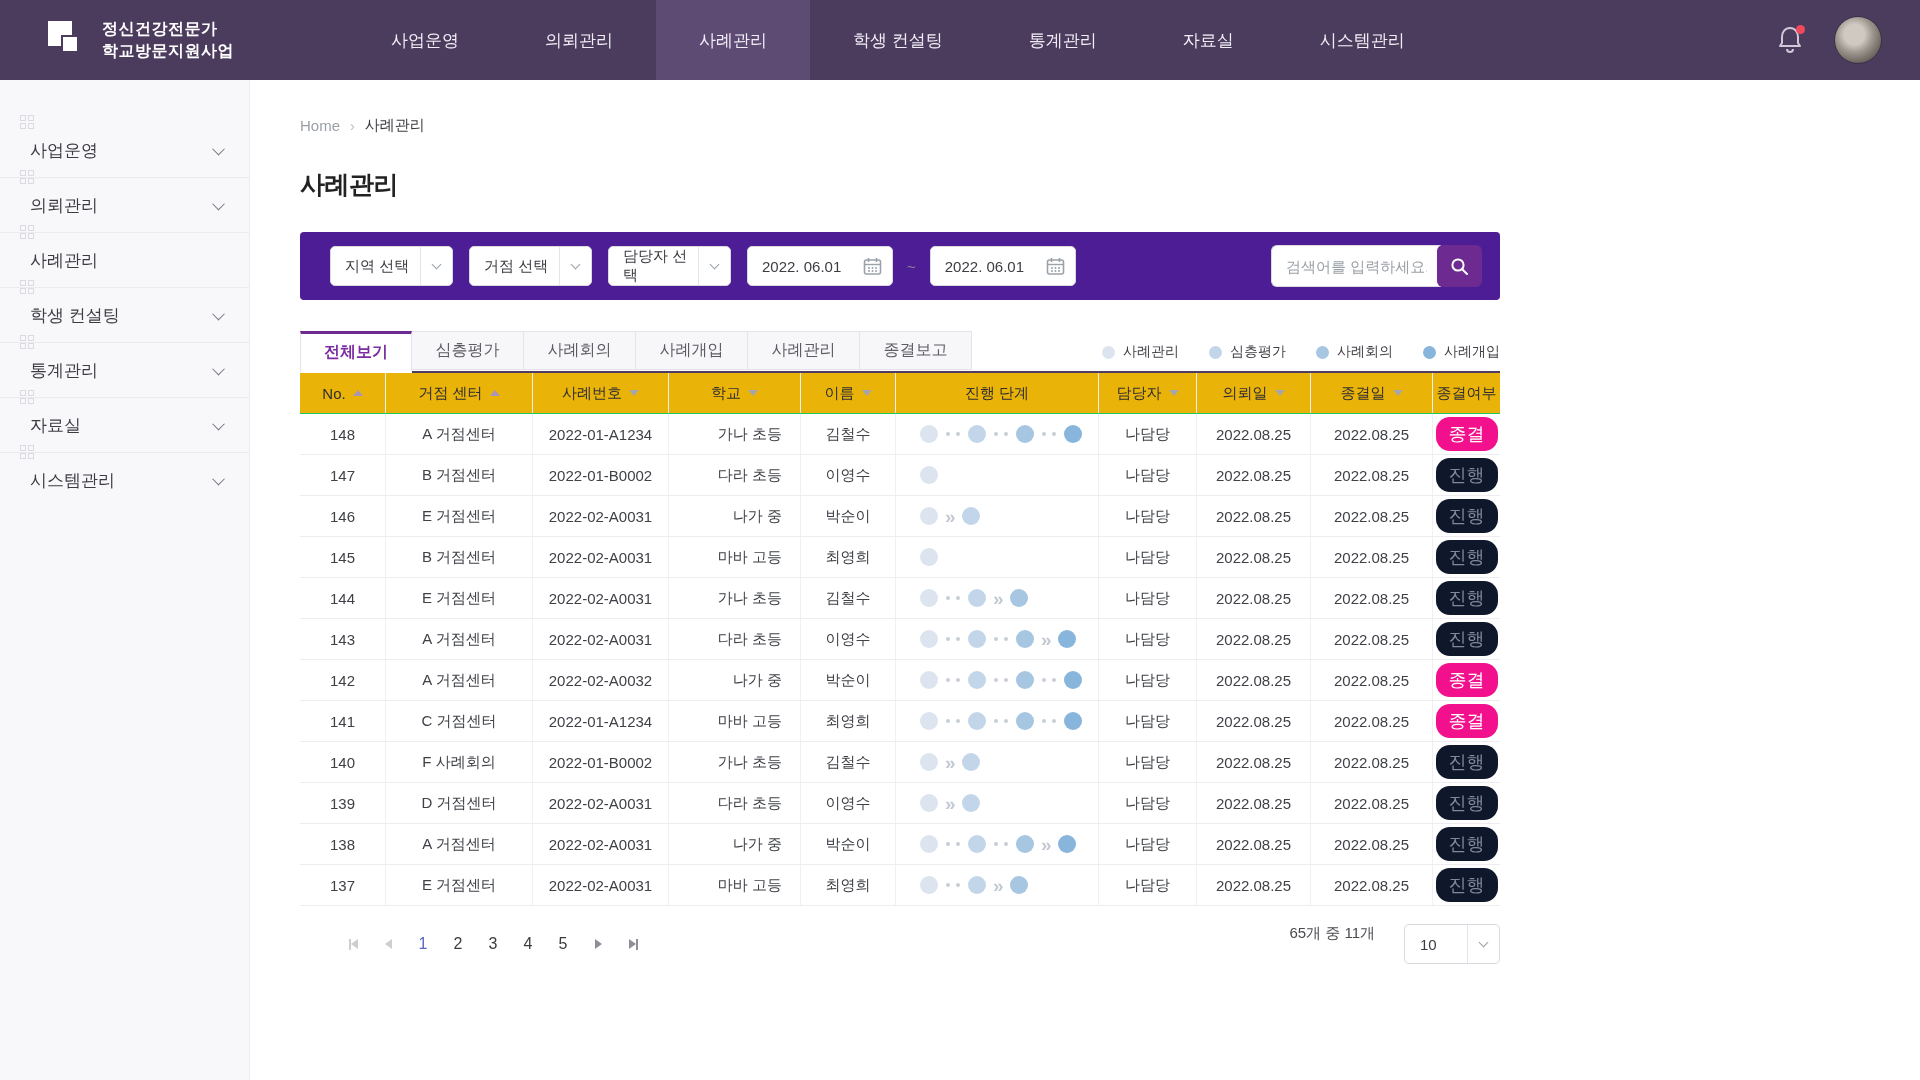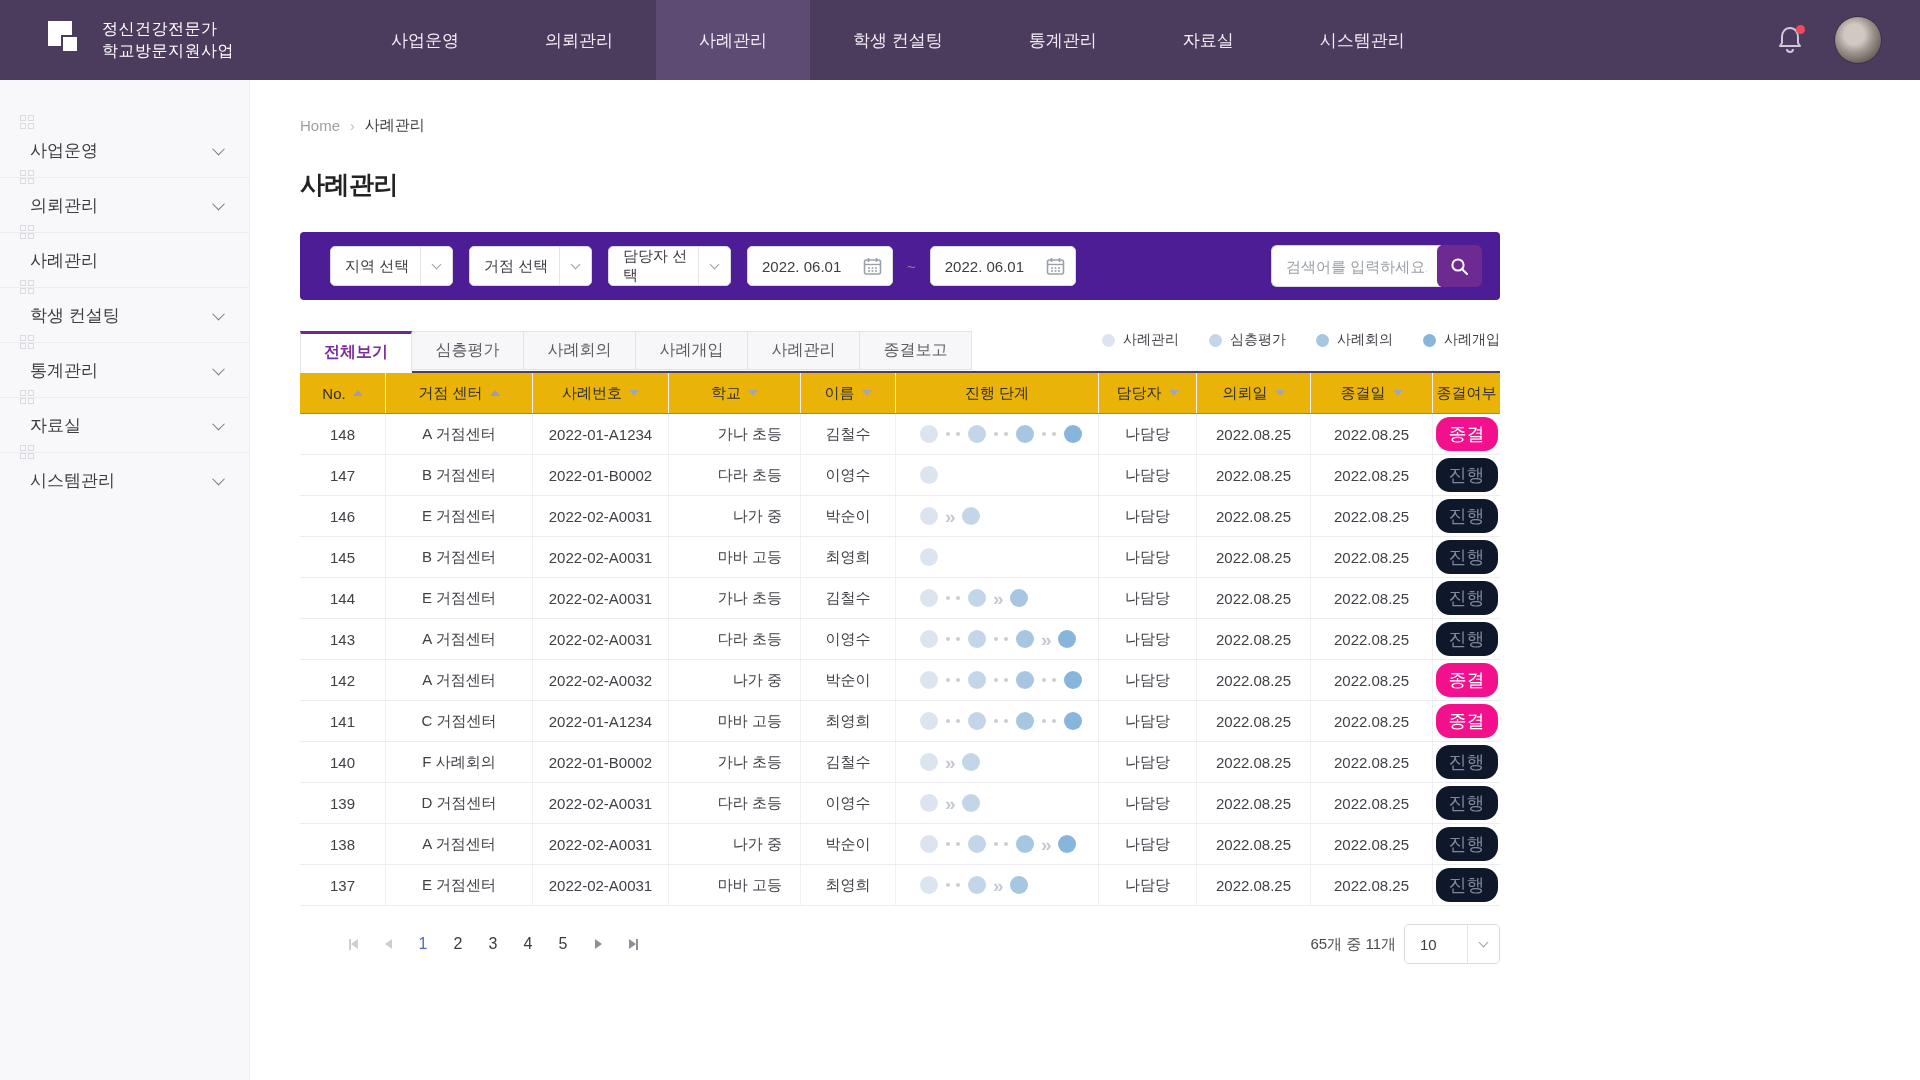--- a/index.html
+++ b/index.html
@@ -2,21 +2,21 @@
 <html><head>
 <meta charset="utf-8">
 <style>
   * { margin:0; padding:0; box-sizing:border-box; }
   html,body { width:1920px; height:1080px; background:#fff; font-family:"Liberation Sans", sans-serif; }
 
   
   .topbar { position:absolute; left:0; top:0; width:1920px; height:80px; background:#4b3c5e; display:flex; align-items:stretch; }
   .brand { display:flex; align-items:center; gap:14px; padding-left:46px; width:300px; }
   .brand-logo { width:42px; height:42px; flex:0 0 auto; }
-  .brand-text { color:#fff; font-size:16px; line-height:1.35; font-weight:normal; letter-spacing:.5px; white-space:nowrap; }
+  .brand-text { color:#fff; font-size:16px; line-height:1.35; font-weight:bold; letter-spacing:.5px; white-space:nowrap; }
   .topnav { display:flex; align-items:stretch; margin-left:48px; }
   .topnav-item { display:flex; align-items:center; padding:0 43px; color:#f1edf6; font-size:17px; cursor:pointer; }
   .topnav-item.active { background:#5d4b74; }
   .top-right { margin-left:auto; display:flex; align-items:center; gap:28px; padding-right:38px; }
   .bell-wrap { position:relative; width:30px; height:32px; cursor:pointer; }
   .bell-dot { position:absolute; right:1px; top:1px; width:9px; height:9px; border-radius:50%; background:#f1495c; }
   .avatar { width:48px; height:48px; border-radius:50%; cursor:pointer;
     background: radial-gradient(circle at 42% 38%, #cfc9c2 0 26%, #9b948d 48%, #6e6760 72%, #3f3a35 100%);
     border:1px solid #3a2f4a; }
 
@@ -45,21 +45,21 @@
   .chev-down { width:7px; height:7px; border-right:1.6px solid #9aa0a8; border-bottom:1.6px solid #9aa0a8; transform:rotate(45deg); margin-top:-4px; }
   .datebox { width:146px; height:40px; background:#fff; border:1px solid #d9d9df; border-radius:5px; display:flex; align-items:center; padding:0 10px 0 14px; margin-right:0; cursor:pointer; }
   .datebox .val { flex:1; font-size:15px; color:#3c3c42; }
   .tilde { margin:0 14px; color:#8b8b92; font-size:15px; }
   .search-group { margin-left:auto; display:flex; align-items:center; }
   .search-input { width:170px; height:42px; background:#fff; border:1px solid #d9d9df; border-right:none; border-radius:6px 0 0 6px; padding:0 14px; font-size:15px; color:#3c3c42; font-family:"Liberation Sans",sans-serif; }
   .search-input::placeholder { color:#9aa0a6; }
   .search-btn { width:45px; height:42px; background:#6d2b91; border:none; border-radius:6px; margin-left:-4px; display:flex; align-items:center; justify-content:center; cursor:pointer; }
 
   
-  .tabs-row { margin-top:31px; width:1200px; display:flex; align-items:flex-start;font-family:Liberation Serif, serif; }
+  .tabs-row { margin-top:31px; width:1200px; display:flex; align-items:flex-end;font-family:Liberation Serif, serif; }
   .tab { width:112px; height:39px; background:#f7f7fa; border:1px solid #e3e3e9; border-left:none; display:flex; align-items:center; justify-content:center; font-size:16px; color:#5c5c63; cursor:pointer; }
   .tab:first-child { border-left:1px solid #e3e3e9; }
   .tab.active { background:#fff; border-top:3px solid #6d2b91; border-bottom:2px solid #fff; margin-bottom:-2px; height:42px; color:#7c2da1; font-weight:bold; position:relative; z-index:2; }
   .legend { margin-left:auto; display:flex; align-items:center; gap:30px; padding-bottom:10px; }
   .legend-item { display:flex; align-items:center; gap:8px; }
   .legend-dot { width:13px; height:13px; border-radius:50%; }
   .legend-label { font-size:14px; color:#3f3f46; }
 
   
   .case-table { width:1200px; border-top:2px solid #4e3d61; }
@@ -86,21 +86,21 @@
   .pager { display:flex; align-items:center; gap:9px; margin-left:40px; }
   .pg-btn { width:26px; height:26px; display:flex; align-items:center; justify-content:center; cursor:pointer; }
   .tri { width:0; height:0; border-top:5px solid transparent; border-bottom:5px solid transparent; display:inline-block; }
   .tri-l { border-right:7px solid currentColor; }
   .tri-r { border-left:7px solid currentColor; }
   .pg-bar { width:2px; height:11px; background:currentColor; display:inline-block; }
   .pg-disabled { color:#cdcdd3; }
   .pg-enabled { color:#8f8f97; }
   .pg-num { width:26px; height:26px; display:flex; align-items:center; justify-content:center; font-size:16px; color:#3b3b41; cursor:pointer; }
   .pg-num.current { color:#5667c4; }
-  .pager-right { margin-left:auto; display:flex; align-items:center; gap:8px; }
+  .pager-right { margin-left:auto; display:flex; gap:29px; }
   .pager-summary { font-size:15px; color:#4a4a50; }
   .size-select { width:96px; height:40px; background:#fff; border:1px solid #d9d9df; border-radius:5px; display:flex; align-items:center; cursor:pointer; }
   .size-val { flex:1; padding-left:15px; font-size:15px; color:#3c3c42; }
 </style>
 </head>
 <body>
 
 <header class="topbar">
   <div class="brand">
     <svg class="brand-logo" viewBox="0 0 42 42">

